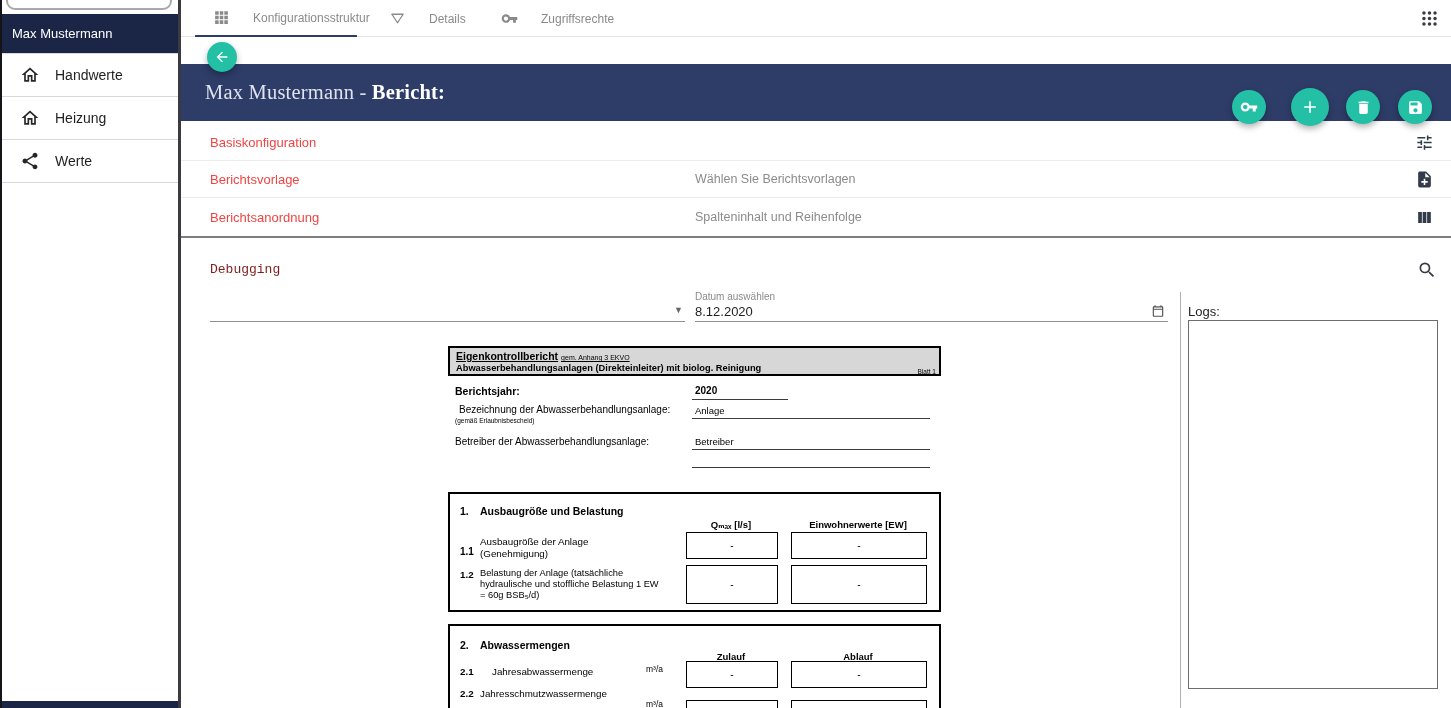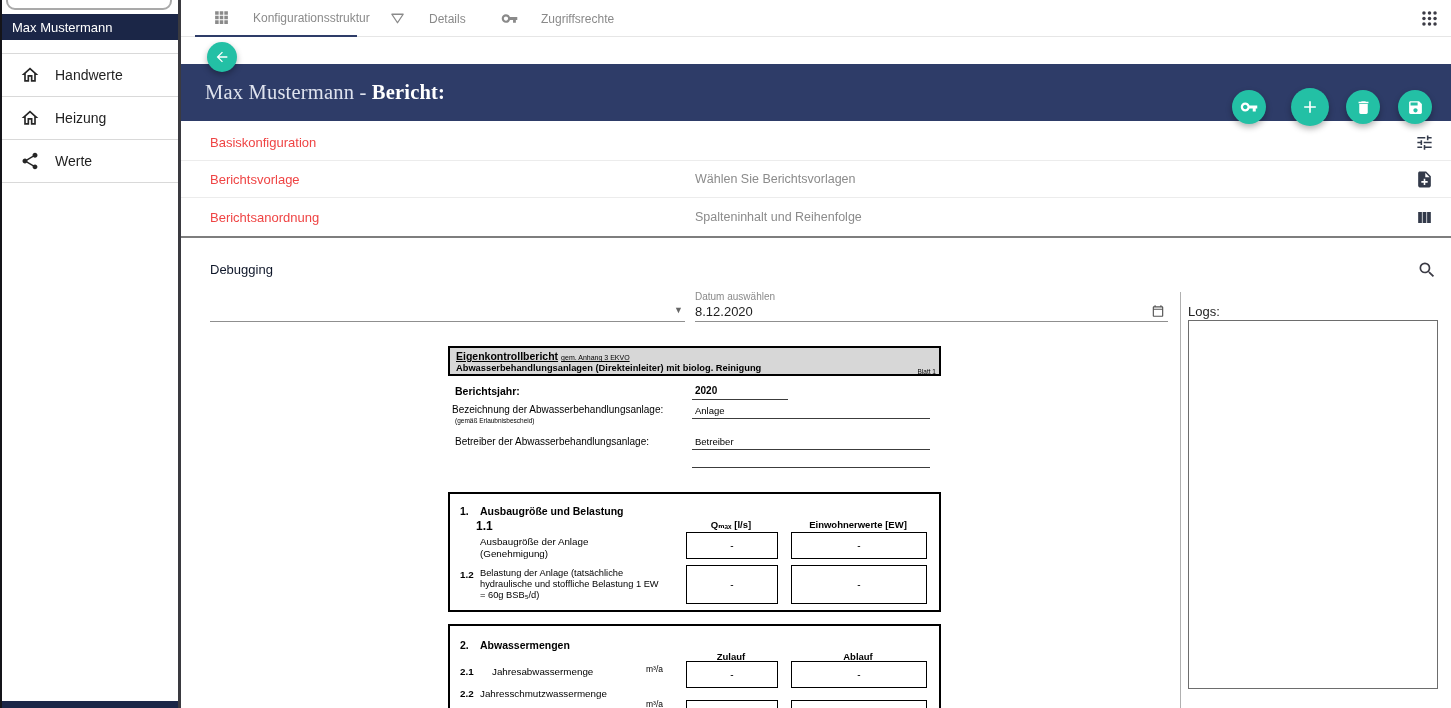--- a/index.html
+++ b/index.html
@@ -6,21 +6,21 @@
   html, body { width:1451px; height:708px; overflow:hidden; }
   body { font-family:"Liberation Sans","DejaVu Sans",sans-serif; background:#ffffff; color:#1f1f1f; }
   .app { position:relative; width:1451px; height:708px; background:#fff; overflow:hidden; }
   svg { display:block; }
 
   
   .left-edge { position:absolute; left:0; top:0; width:2px; height:708px; background:#141419; }
   .sidebar { position:absolute; left:2px; top:0; width:176px; height:708px; background:#fff; overflow:hidden; }
   .sidebar-divider { position:absolute; left:178px; top:0; width:3px; height:708px; background:#3a3a40; }
   .search-stub { position:absolute; left:4px; top:-16px; width:166px; height:26px; border:2px solid #a9a9a9; border-radius:9px; background:#fff; }
-  .user-header { position:absolute; left:0; top:14px; width:176px; height:26px; background:#1b2647; color:#fff; font-size:13px; display:flex; align-items:center; padding-left:10px; }
+  .user-header { position:absolute; left:0; top:14px; width:176px; height:39px; background:#1b2647; color:#fff; font-size:13px; display:flex; align-items:center; padding-left:10px; }
   .menu { position:absolute; left:0; top:53px; width:176px; border-top:1px solid #d9d9d9; }
   .menu-item { height:43px; display:flex; align-items:center; gap:15px; padding-left:18px; border-bottom:1px solid #d9d9d9; font-size:14px; color:#1f1f1f; background:#fff; cursor:pointer; }
   .menu-item .mi { width:20px; height:20px; color:#262626; flex:0 0 auto; }
   .sb-bottom { position:absolute; left:0; bottom:0; width:176px; height:7px; background:#1b2647; }
 
   
   .main { position:absolute; left:181px; top:0; width:1270px; height:708px; background:#fff; }
 
   .tabbar { position:absolute; left:0; top:0; width:1270px; height:37px; background:#fff; border-bottom:1px solid #e6e6e6; }
   .tab { position:absolute; top:0; height:37px; display:flex; align-items:center; gap:23px; color:#8a8a8a; font-size:12px; cursor:pointer; }
@@ -34,21 +34,21 @@
 
   .fab { position:absolute; border-radius:50%; background:#23c0a5; color:#fff; display:flex; align-items:center; justify-content:center; border:none; cursor:pointer; box-shadow:0 3px 6px rgba(0,0,0,.3); z-index:5; }
 
   .cfg-row { position:absolute; left:0; width:1270px; display:flex; align-items:center; background:#fff; cursor:pointer; }
   .cfg-label { position:absolute; left:29px; font-size:13px; color:#ef4444; }
   .cfg-hint { position:absolute; left:514px; font-size:12.5px; color:#8b8b8b; }
   .cfg-icon { position:absolute; left:1234px; width:19px; height:19px; color:#333a4a; }
   .row-border { border-bottom:1px solid #ececec; }
   .thick-divider { position:absolute; left:0; top:236px; width:1270px; height:2px; background:#7e7e7e; }
 
-  .dbg-title { position:absolute; left:29px; top:262px; font-size:13px; color:#0f172a; }
+  .dbg-title { position:absolute; left:29px; top:262px; font-size:13px; color:#7f1d1d;font-family:Liberation Mono, monospace; }
   .dbg-search { position:absolute; left:1236px; top:260px; width:20px; height:20px; color:#3b3b45; cursor:pointer; }
 
   .dbg-select { position:absolute; left:29px; top:300px; width:475px; height:22px; border-bottom:1px solid #8f8f8f; font-size:13px; color:#444; cursor:pointer; }
   .dbg-select .arrow { position:absolute; right:2px; top:5px; font-size:9px; color:#666; }
 
   .date-field { position:absolute; left:514px; top:291px; width:473px; height:31px; border-bottom:1px solid #8f8f8f; cursor:text; }
   .date-label { position:absolute; left:0; top:0; font-size:10px; color:#8a8a8a; }
   .date-value { position:absolute; left:0; top:13px; font-size:13px; color:#1f1f1f; }
   .date-cal { position:absolute; right:3px; top:13px; width:14px; height:14px; color:#555; cursor:pointer; }
 
@@ -262,37 +262,37 @@
           <span>Eigenkontrollbericht</span><span class="fh1s">gem. Anhang 3 EKVO</span>
         </div>
         <div class="fh2">Abwasserbehandlungsanlagen (Direkteinleiter) mit biolog. Reinigung</div>
         <div class="fsheet">Blatt 1</div>
       </div>
 
       <span class="flbl fbold" style="left:7px; top:39px; font-size:10.5px;">Berichtsjahr:</span>
       <span class="flbl fbold" style="left:247px; top:39px;">2020</span>
       <span class="fu" style="left:244px; top:53px; width:96px;"></span>
 
-      <span class="flbl" style="left:4px; top:58px;text-align:center;">Bezeichnung der Abwasserbehandlungsanlage:</span>
+      <span class="flbl" style="left:11px; top:58px;text-align:center;">Bezeichnung der Abwasserbehandlungsanlage:</span>
       <span class="flbl fsmall" style="left:7px; top:71px;">(gemäß Erlaubnisbescheid)</span>
       <span class="flbl" style="left:247px; top:59px; font-size:9.5px;">Anlage</span>
       <span class="fu" style="left:244px; top:72px; width:238px;"></span>
 
       <span class="flbl" style="left:7px; top:90px;">Betreiber der Abwasserbehandlungsanlage:</span>
       <span class="flbl" style="left:247px; top:90px; font-size:9.5px;">Betreiber</span>
       <span class="fu" style="left:244px; top:103px; width:238px;"></span>
       <span class="fu" style="left:244px; top:121px; width:238px;"></span>
 
       <div class="fsec" style="top:146px; height:120px;">
         <span class="flbl fbold" style="left:10px; top:11px; font-size:10.5px;">1.</span>
         <span class="flbl fbold" style="left:30px; top:11px; font-size:10.5px;">Ausbaugröße und Belastung</span>
         <span class="fcol" style="left:234px; top:25px; width:94px;">Qₘₐₓ [l/s]</span>
         <span class="fcol" style="left:339px; top:25px; width:138px;">Einwohnerwerte [EW]</span>
 
-        <span class="flbl fbold" style="left:10px; top:25px; font-size:12px;margin-left:16px;">1.1</span>
+        <span class="flbl fbold" style="left:10px; top:52px; font-size:10px;">1.1</span>
         <span class="flbl" style="left:30px; top:42px; width:170px; font-size:9.8px; line-height:11.5px;">Ausbaugröße der Anlage (Genehmigung)</span>
         <div class="fb" style="left:236px; top:38px; width:92px; height:27px;">-</div>
         <div class="fb" style="left:341px; top:38px; width:136px; height:27px;">-</div>
 
         <span class="flbl fbold" style="left:10px; top:75px; font-size:9.8px;">1.2</span>
         <span class="flbl" style="left:30px; top:74px; width:182px; font-size:9.3px; line-height:11px;">Belastung der Anlage (tatsächliche hydraulische und stoffliche Belastung 1 EW = 60g BSB₅/d)</span>
         <div class="fb" style="left:236px; top:71px; width:92px; height:39px;">-</div>
         <div class="fb" style="left:341px; top:71px; width:136px; height:39px;">-</div>
       </div>
 

